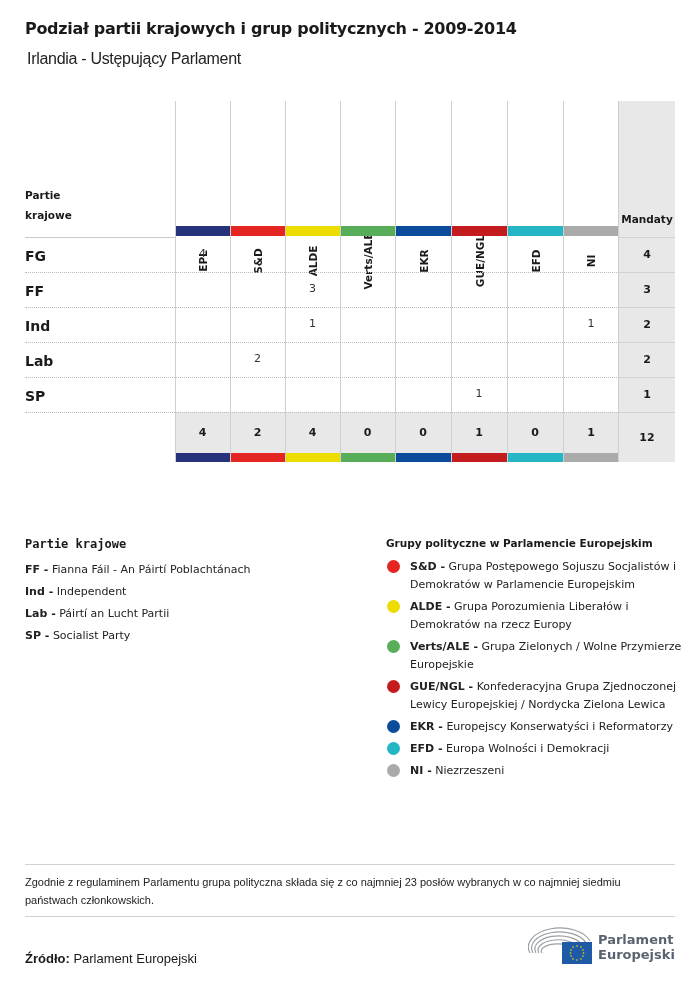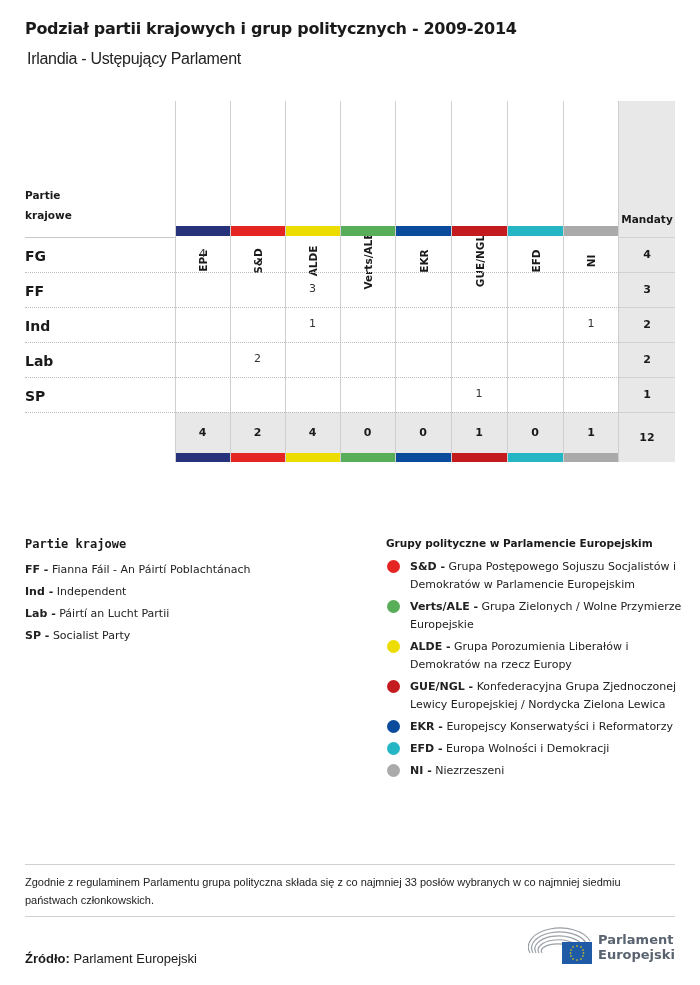--- a/index.html
+++ b/index.html
@@ -205,31 +205,31 @@
       <div class="item"><b>Ind -</b> <span>Independent</span></div>
       <div class="item"><b>Lab -</b> <span>Páirtí an Lucht Partii</span></div>
       <div class="item"><b>SP -</b> <span>Socialist Party</span></div>
     </div>
 </div>
 
 <div class="legend-right">
   <h3>Grupy polityczne w Parlamencie Europejskim</h3>
   <div id="grp-items">
       <div class="gitem"><span class="dot" style="background: rgb(229, 37, 33);"></span><b>S&amp;D -</b> <span>Grupa Postępowego Sojuszu Socjalistów i Demokratów w Parlamencie Europejskim</span></div>
+      <div class="gitem"><span class="dot" style="background: rgb(236, 220, 0);"></span><b>ALDE -</b> <span>Grupa Porozumienia Liberałów i Demokratów na rzecz Europy</span></div>
       <div class="gitem"><span class="dot" style="background: rgb(87, 173, 88);"></span><b>Verts/ALE -</b> <span>Grupa Zielonych / Wolne Przymierze Europejskie</span></div>
-      <div class="gitem"><span class="dot" style="background: rgb(236, 220, 0);"></span><b>ALDE -</b> <span>Grupa Porozumienia Liberałów i Demokratów na rzecz Europy</span></div>
       <div class="gitem"><span class="dot" style="background: rgb(196, 28, 30);"></span><b>GUE/NGL -</b> <span>Konfederacyjna Grupa Zjednoczonej Lewicy Europejskiej / Nordycka Zielona Lewica</span></div>
       <div class="gitem"><span class="dot" style="background: rgb(10, 75, 156);"></span><b>EKR -</b> <span>Europejscy Konserwatyści i Reformatorzy</span></div>
       <div class="gitem"><span class="dot" style="background: rgb(37, 182, 197);"></span><b>EFD -</b> <span>Europa Wolności i Demokracji</span></div>
       <div class="gitem"><span class="dot" style="background: rgb(170, 170, 170);"></span><b>NI -</b> <span>Niezrzeszeni</span></div>
     </div>
 </div>
 
 <div class="hr" style="top:864px;"></div>
-<div class="note">Zgodnie z regulaminem Parlamentu grupa polityczna składa się z co najmniej 33 posłów wybranych w co najmniej siedmiu państwach członkowskich.</div>
+<div class="note">Zgodnie z regulaminem Parlamentu grupa polityczna składa się z co najmniej 23 posłów wybranych w co najmniej siedmiu państwach członkowskich.</div>
 <div class="hr" style="top:916px;"></div>
 
 <div class="source">
   <b>Źródło:</b>
   <span>Parlament Europejski</span>
 </div>
 
 <div class="logo">
   <svg width="66" height="40" viewBox="0 0 66 40">
     <g fill="none" stroke="#9aa0a6" stroke-width="1.2">

